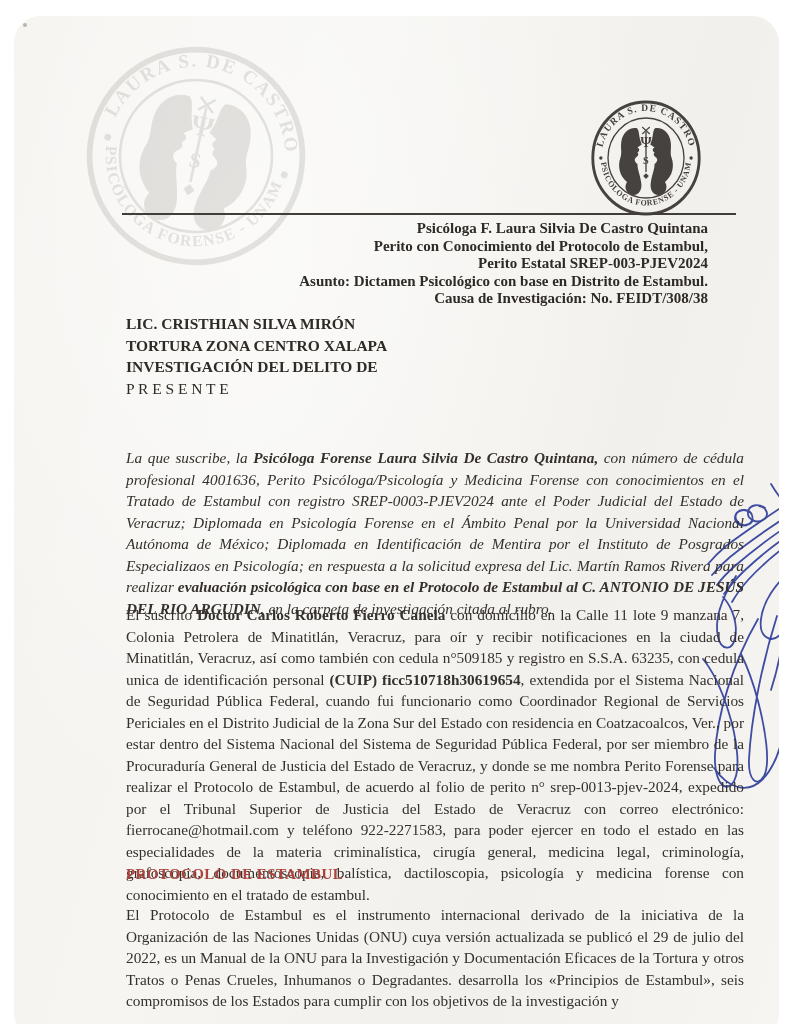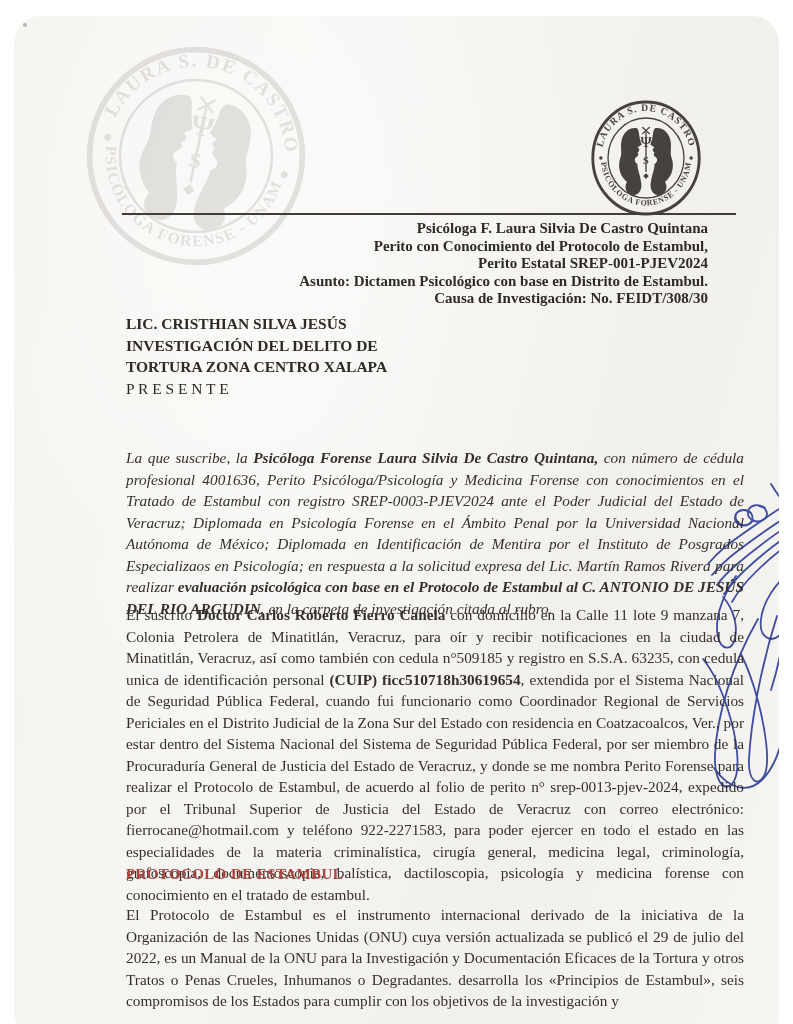--- a/index.html
+++ b/index.html
@@ -108,29 +108,29 @@
       <path d="M700 752 C714 772 733 779 749 763 C761 750 768 730 771 706"></path>
       <path d="M771 604 C769 628 764 652 757 674"></path>
     </g>
   </svg>
 
   <div class="rule"></div>
 
   <div class="header-block">
       <div>Psicóloga F. Laura Silvia De Castro Quintana</div>
       <div>Perito con Conocimiento del Protocolo de Estambul,</div>
-      <div>Perito Estatal SREP-001-PJEV2024</div>
+      <div>Perito Estatal SREP-003-PJEV2024</div>
       <div>Asunto: Dictamen Psicológico con base en Distrito de Estambul.</div>
-      <div>Causa de Investigación: No. FEIDT/308/30</div>
+      <div>Causa de Investigación: No. FEIDT/308/38</div>
     </div>
 
   <div class="addressee">
-      <span class="b">LIC. CRISTHIAN SILVA JESÚS</span>
+      <span class="b">LIC. CRISTHIAN SILVA MIRÓN</span>
+      <span class="b">TORTURA ZONA CENTRO XALAPA</span>
       <span class="b">INVESTIGACIÓN DEL DELITO DE</span>
-      <span class="b">TORTURA ZONA CENTRO XALAPA</span>
       <span>P R E S E N T E</span>
     </div>
 
   <div class="para" id="para-1"><span>La que suscribe, la </span><span class="b">Psicóloga Forense Laura Silvia De Castro Quintana,</span><span> con número de cédula profesional 4001636, Perito Psicóloga/Psicología y Medicina Forense con conocimientos en el Tratado de Estambul con registro SREP-0003-PJEV2024 ante el Poder Judicial del Estado de Veracruz; Diplomada en Psicología Forense en el Ámbito Penal por la Universidad Nacional Autónoma de México; Diplomada en Identificación de Mentira por el Instituto de Posgrados Especializaos en Psicología;  en respuesta a la solicitud expresa del Lic. Martín Ramos Rivera para realizar </span><span class="b">evaluación psicológica con base en el Protocolo de Estambul al C. ANTONIO DE JESÚS DEL RIO ARGUDIN,</span><span> en la carpeta de investigación citada al rubro.</span></div>
 
   <div class="para" id="para-2"><span>El suscrito </span><span class="b">Doctor Carlos Roberto Fierro Canela</span><span> con domicilio en la Calle 11 lote 9 manzana 7, Colonia Petrolera de Minatitlán, Veracruz, para oír y recibir notificaciones en la ciudad de Minatitlán, Veracruz, así como también con cedula n°509185 y registro en S.S.A. 63235, con cedula unica de identificación personal </span><span class="b">(CUIP) ficc510718h30619654</span><span>, extendida por el Sistema Nacional de Seguridad Pública Federal, cuando fui funcionario como Coordinador Regional de Servicios Periciales en el Distrito Judicial de la Zona Sur del Estado con residencia en Coatzacoalcos, Ver., por estar dentro del Sistema Nacional del Sistema de Seguridad Pública Federal, por ser miembro de la Procuraduría General de Justicia del Estado de Veracruz, y donde se me nombra Perito Forense para realizar el Protocolo de Estambul, de acuerdo al folio de perito n° srep-0013-pjev-2024, expedido por el Tribunal Superior de Justicia del Estado de Veracruz con correo electrónico: fierrocane@hotmail.com y teléfono 922-2271583, para poder ejercer en todo el estado en las especialidades de la materia criminalística, cirugía general, medicina legal, criminología, grafoscopia, documentoscopia, balística, dactiloscopia, psicología y medicina forense con conocimiento en el tratado de estambul.</span></div>
 
   <div class="section-heading">PROTOCOLO DE ESTAMBUL</div>
 
   <div class="para" id="para-3"><span>El Protocolo de Estambul es el instrumento internacional derivado de la iniciativa de la Organización de las Naciones Unidas (ONU) cuya versión actualizada se publicó el 29 de julio del 2022, es un Manual de la ONU para la Investigación y Documentación Eficaces de la Tortura y otros Tratos o Penas Crueles, Inhumanos o Degradantes. desarrolla los «Principios de Estambul», seis compromisos de los Estados para cumplir con los objetivos de la investigación y</span></div>

